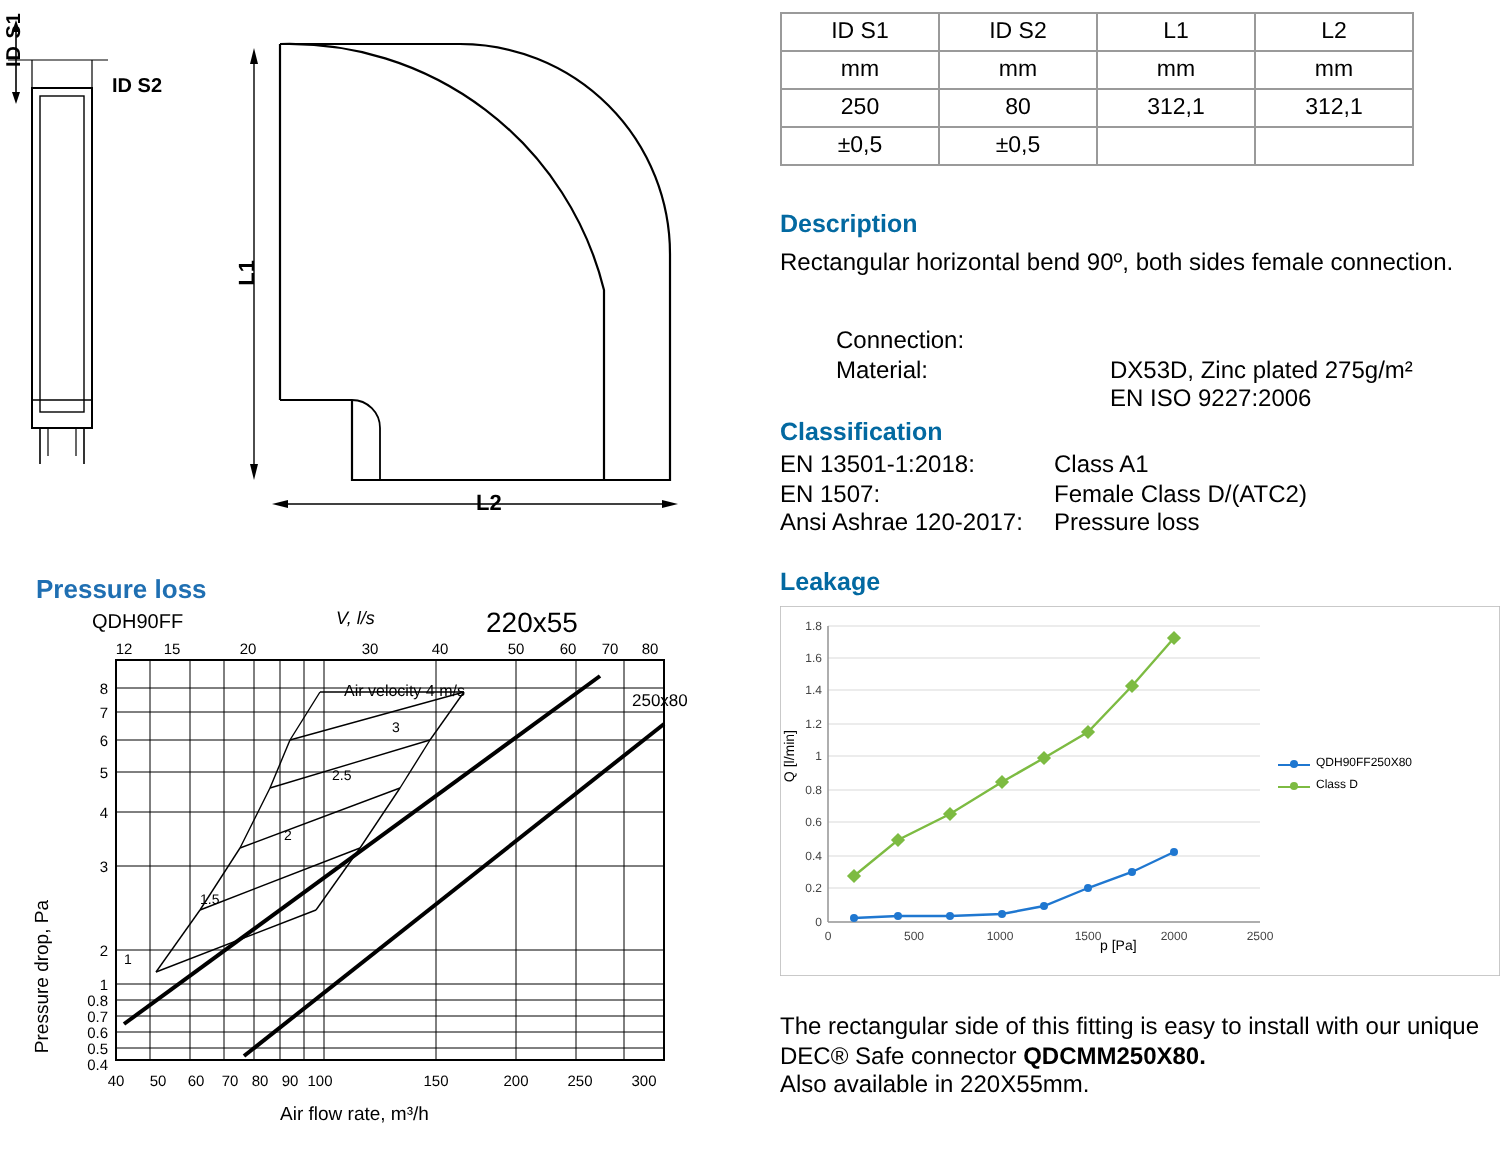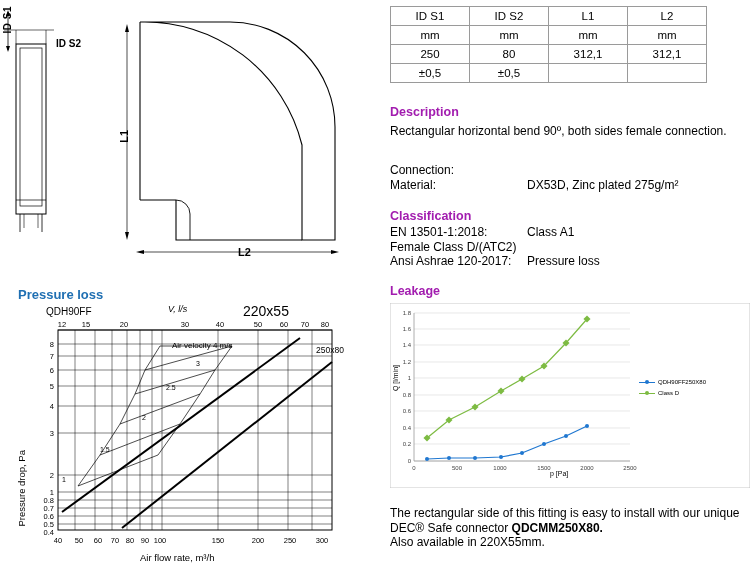--- a/index.html
+++ b/index.html
@@ -146,21 +146,21 @@
   table.spec th, table.spec td {
     border: 1px solid #9a9a9a;
     width: 78px;
     height: 18px;
     text-align: center;
     font-size: 11.5px;
     font-weight: normal;
     padding: 0;
   }
   .sec-title {
-    color: #a21caf;
+    color: #0369a1;
     font-weight: bold;
     font-size: 12.5px;
     margin: 0;
   }
   .desc-block {
     position: absolute;
     left: 2px;
     top: 105px;
     width: 340px;
   }
@@ -172,20 +172,21 @@
   .kv {
     position: absolute;
     left: 2px;
     top: 163px;
     width: 360px;
     font-size: 12px;
     line-height: 14.5px;
   }
   .kv .row {
     display: flex;
+    margin-left: 28px;
   }
   .kv .k { width: 137px; }
   .kv .v { flex: 1; }
   .class-title {
     position: absolute;
     left: 2px;
     top: 209px;
   }
   .kv2 {
     position: absolute;
@@ -479,30 +480,35 @@
     </div>
 
     <div class="kv">
       <div class="row">
         <div class="k">Connection:</div>
       </div>
       <div class="row">
         <div class="k">Material:</div>
         <div class="v">DX53D, Zinc plated 275g/m²</div>
       </div>
+      <div class="row">
+        <div class="k"></div>
+        <div class="v">EN ISO 9227:2006</div>
+      </div>
     </div>
 
     <div class="sec-title class-title">Classification</div>
 
     <div class="kv2">
       <div class="row">
         <div class="k">EN 13501-1:2018:</div>
         <div class="v">Class A1</div>
       </div>
       <div class="row">
+        <div class="k">EN 1507:</div>
         <div class="v">Female Class D/(ATC2)</div>
       </div>
       <div class="row">
         <div class="k">Ansi Ashrae 120-2017:</div>
         <div class="v">Pressure loss</div>
       </div>
     </div>
 
     <div class="sec-title leak-title">Leakage</div>
 

